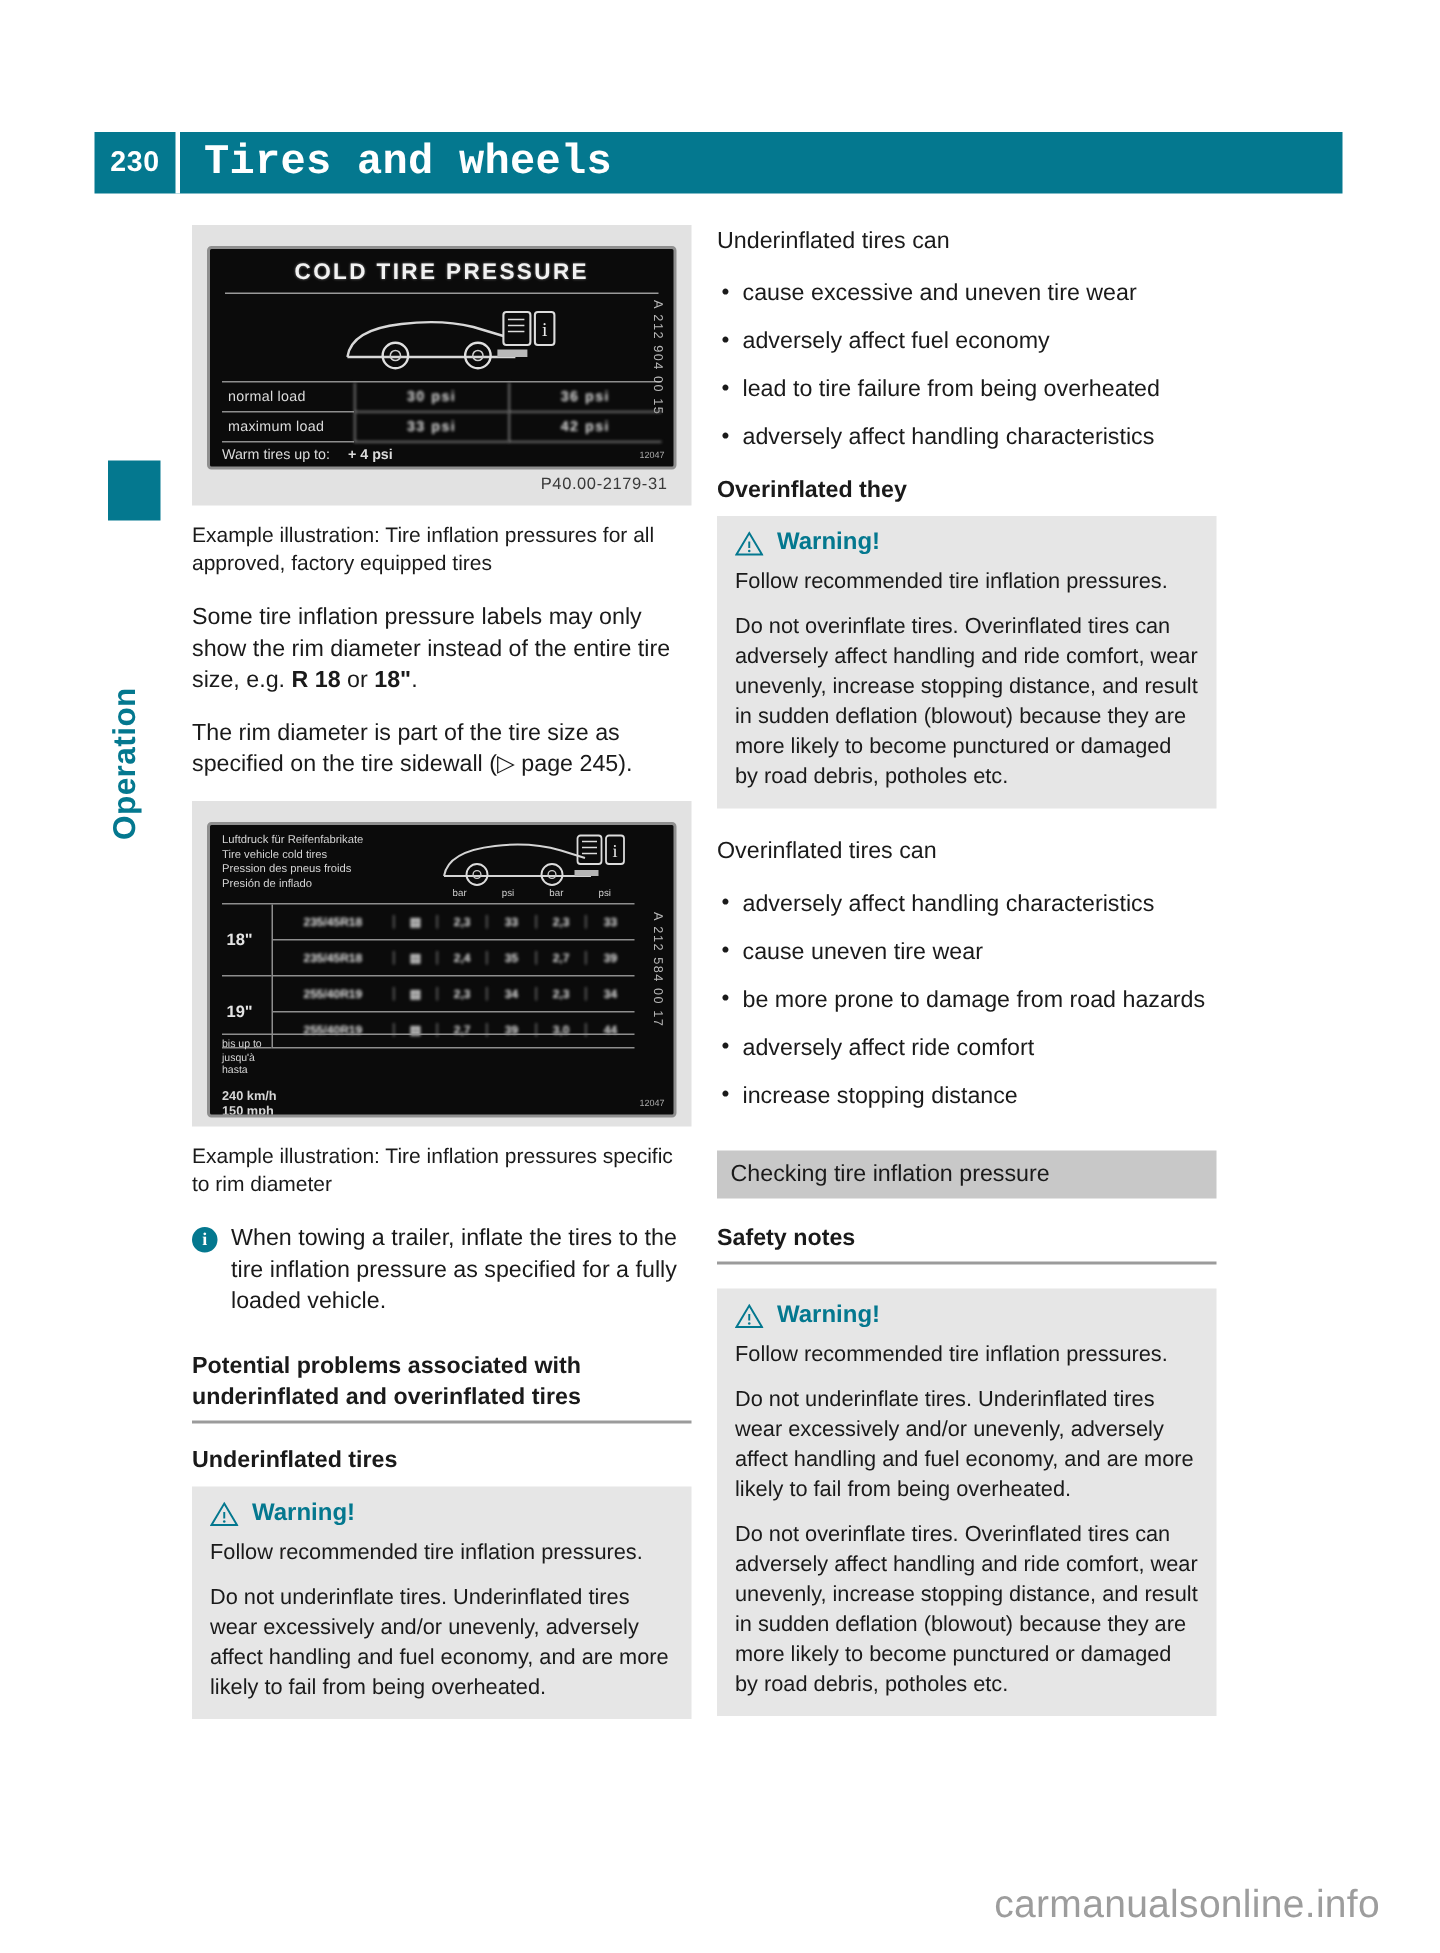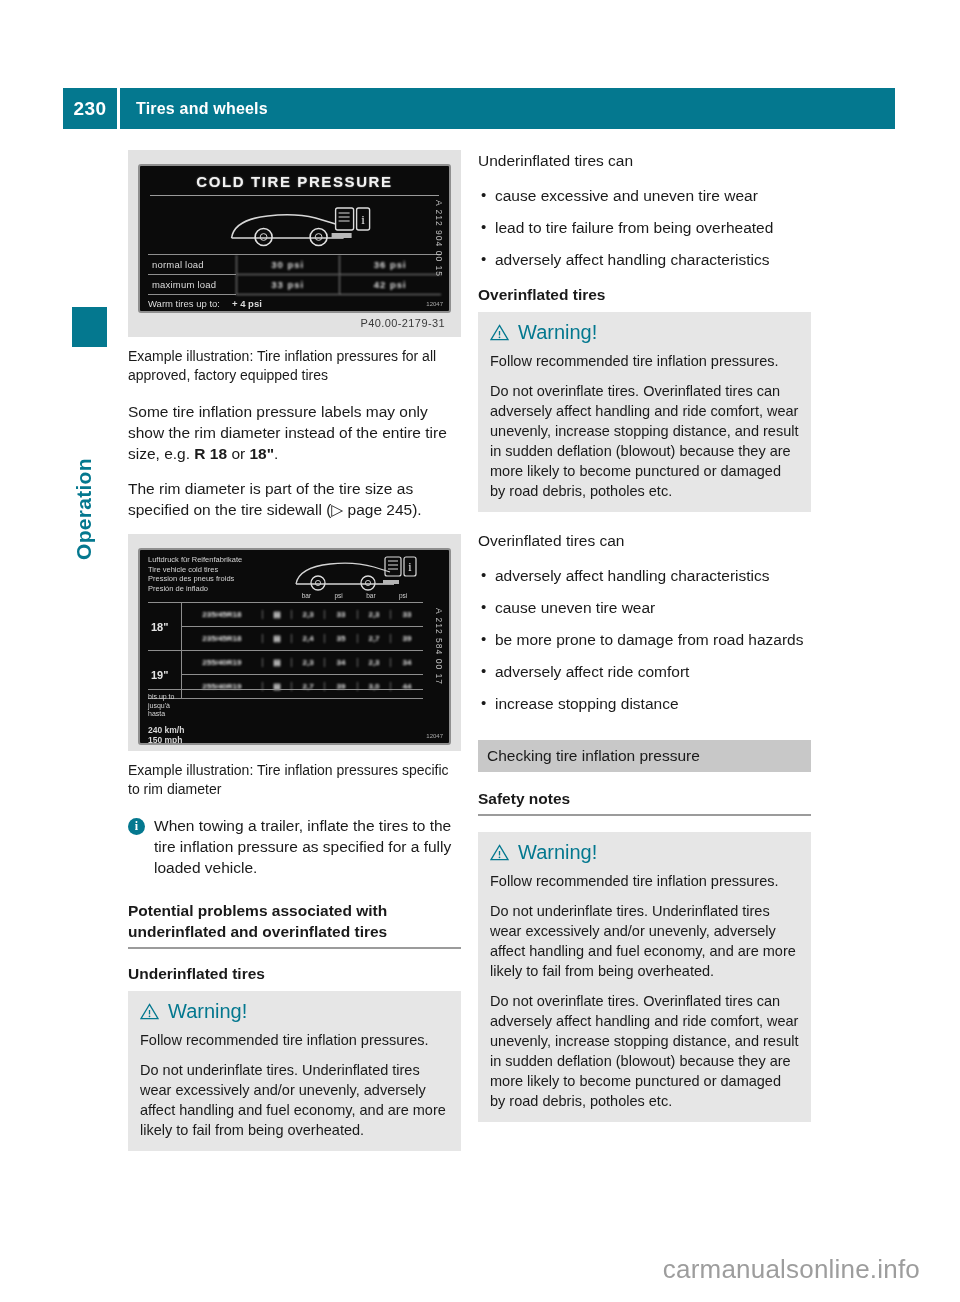--- a/index.html
+++ b/index.html
@@ -39,23 +39,24 @@
     letter-spacing: .4px;
   }
   .header-divider {
     width: 3px;
     height: 41px;
     background: #ffffff;
   }
   .header-title {
     padding-left: 16px;
     color: #ffffff;
-    font-size: 16px;
+    font-size: 28px;
     font-weight: bold;
     letter-spacing: .2px;
+    font-family: Liberation Mono, monospace;
   }
 
   
   .side-tab-square {
     position: absolute;
     left: 72px;
     top: 307px;
     width: 35px;
     height: 40px;
     background: #04788f;
@@ -298,22 +299,22 @@
     margin: 8px 0 18px 0;
   }
   .warning-head {
     display: flex;
     align-items: center;
     gap: 9px;
     margin-bottom: 7px;
   }
   .warn-label {
     color: #04788f;
-    font-weight: normal;
-    font-size: 20px;
+    font-weight: bold;
+    font-size: 16px;
   }
   .warning-box p {
     margin: 0 0 10px 0;
     font-size: 14.5px;
     line-height: 20px;
   }
   .warning-box p:last-child { margin-bottom: 0; }
 
   
   h2.section-bar {
@@ -560,28 +561,31 @@
 
 <div class="col col-right">
 
   <p class="body">Underinflated tires can</p>
 
   <ul class="blist">
     <li>
         <span class="bt">cause excessive and uneven tire wear</span>
       </li>
     <li>
+        <span class="bt">adversely affect fuel economy</span>
+      </li>
+    <li>
         <span class="bt">lead to tire failure from being overheated</span>
       </li>
     <li>
         <span class="bt">adversely affect handling characteristics</span>
       </li>
   </ul>
 
-  <h4 class="sub-head">Overinflated tires</h4>
+  <h4 class="sub-head">Overinflated they</h4>
 
   <div class="warning-box">
     <div class="warning-head">
       <svg width="19" height="17" viewBox="0 0 19 17">
         <path d="M9.5 1.4 L18 15.6 L1 15.6 Z" fill="none" stroke="#04788f" stroke-width="1.3"></path>
         <path d="M9.5 7 L9.5 11.4" stroke="#04788f" stroke-width="1.3"></path>
         <circle cx="9.5" cy="13.3" r=".85" fill="#04788f"></circle>
       </svg>
       <span class="warn-label">Warning!</span>
     </div>

